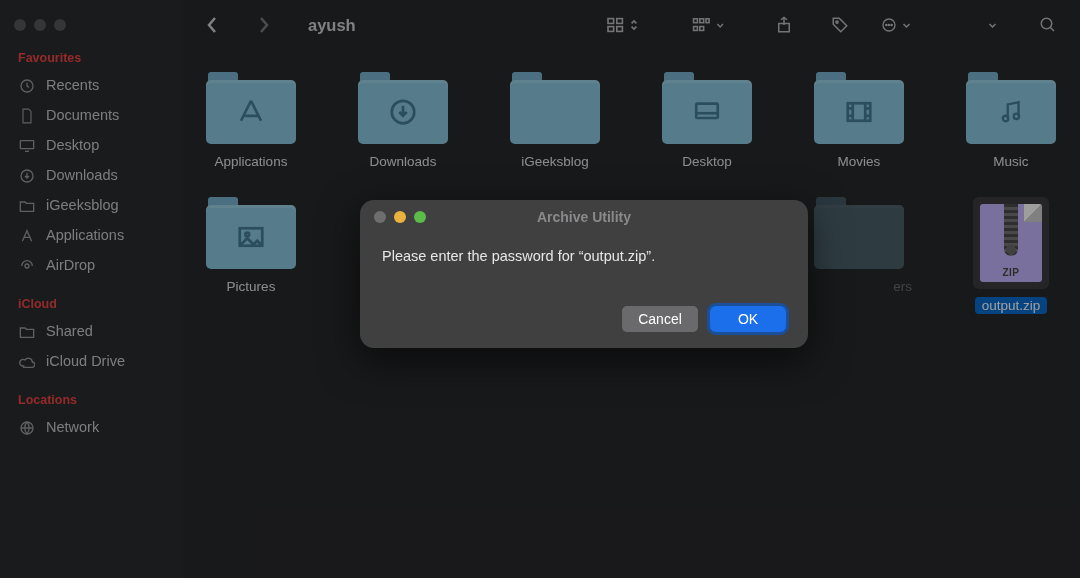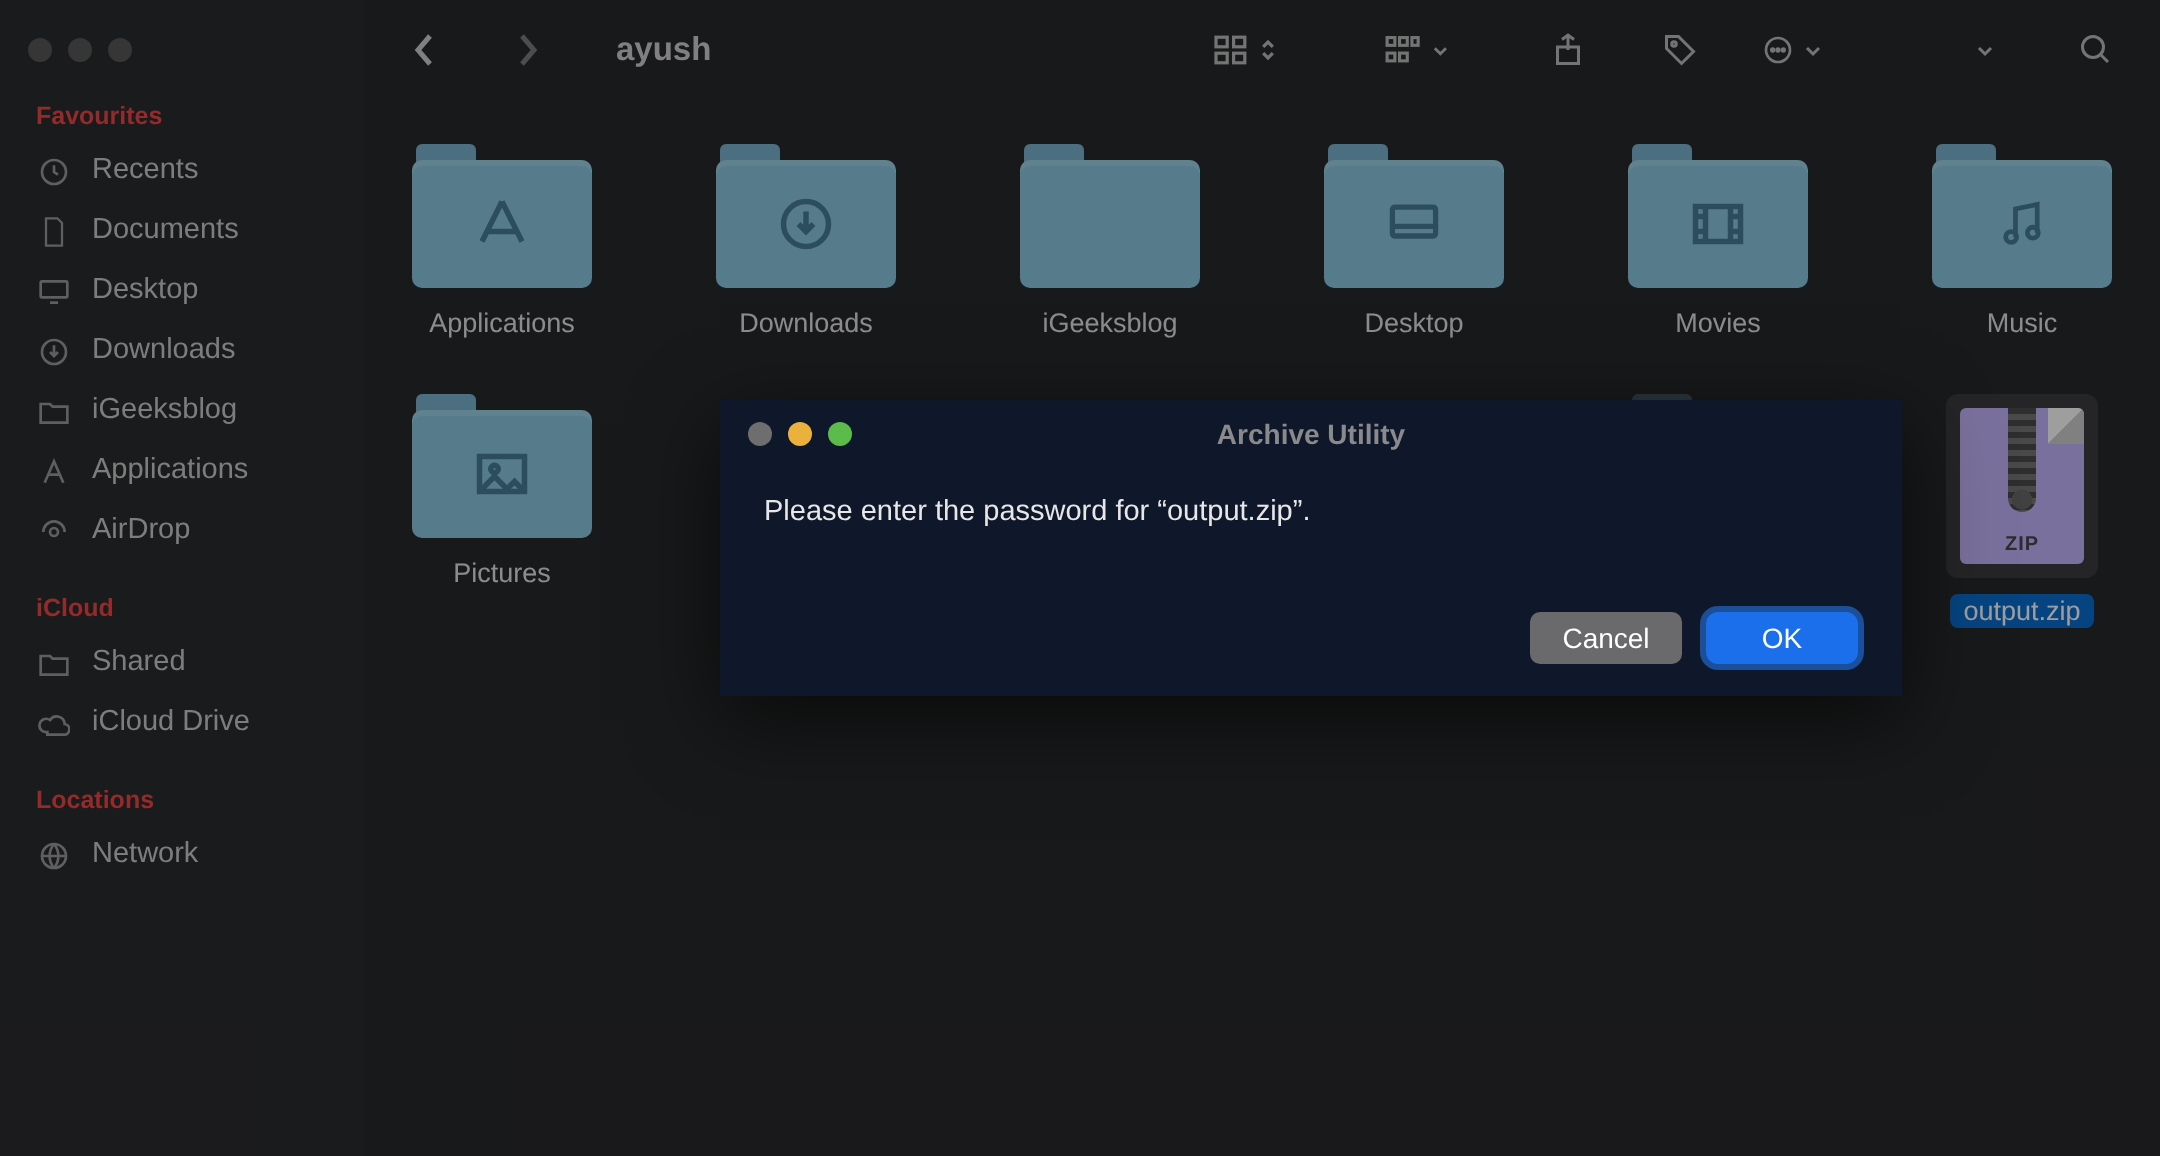--- a/index.html
+++ b/index.html
@@ -37,21 +37,21 @@
   .zipicon { width:62px; height:78px; background:#c4b5fd; border-radius:3px; position:relative; display:flex; flex-direction:column; align-items:center; justify-content:flex-end; }
   .zipcorner { position:absolute; top:0; right:0; width:18px; height:18px; background:linear-gradient(135deg,#fff 49%,#cfcfcf 50%); border-top-right-radius:3px; }
   .zipline { position:absolute; left:50%; top:0; transform:translateX(-50%); width:14px; height:52px;
              background:
                radial-gradient(circle at 50% 88%, #6a6a6a 5px, transparent 5px),
                repeating-linear-gradient(#4b4b4b 0 3px,#777 3px 6px);
              border-radius:0 0 8px 8px; }
   .zipext { font-size:10px; font-weight:600; color:#4a4a4a; margin-bottom:4px; letter-spacing:0.5px; }
 
   
-  .dialog { position:absolute; left:360px; top:200px; width:591px; background:#0f172a; border-radius:0; box-shadow:0 12px 40px rgba(0,0,0,0.6); z-index:100; padding:0 0 16px 0; }
+  .dialog { position:absolute; left:360px; top:200px; width:448px; background:#404040; border-radius:14px; box-shadow:0 12px 40px rgba(0,0,0,0.6); z-index:100; padding:0 0 16px 0; }
   .dlg-top { height:34px; display:flex; align-items:center; position:relative; }
   .dlg-traffic { display:flex; gap:8px; padding:0 14px; }
   .dlg-dot { width:12px; height:12px; border-radius:50%; }
   .dlg-red{background:#6e6e6e;} .dlg-yel{background:#eab23d;} .dlg-grn{background:#5bbb4b;}
   .dlg-title { position:absolute; left:0; right:0; text-align:center; color:#8a8a8c; font-size:14px; font-weight:600; }
   .dlg-body { padding:14px 22px 12px; }
   .dlg-msg { color:#e7e7e8; font-size:14.5px; margin-bottom:14px; }
   .dlg-row { display:flex; align-items:center; gap:10px; }
   .dlg-label { color:#e7e7e8; font-size:14.5px; }
   .dlg-inputwrap { flex:1; background:#2a2a2c; border:3px solid #2d6fb8; border-radius:5px; padding:4px 8px; box-shadow:0 0 0 1px #0a4f9c; }

